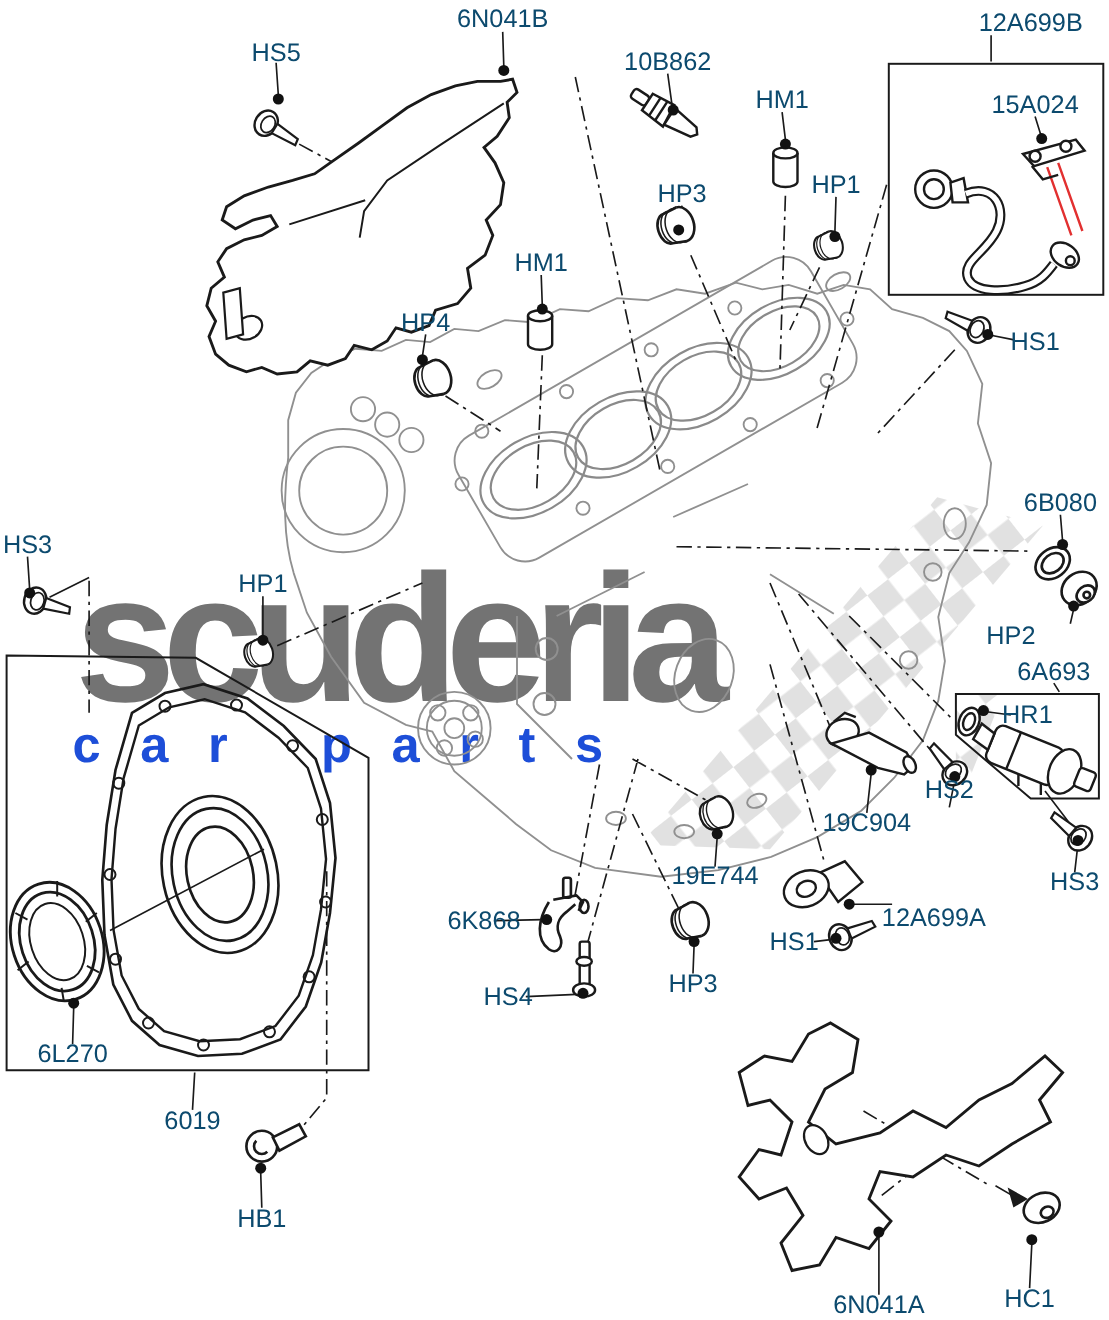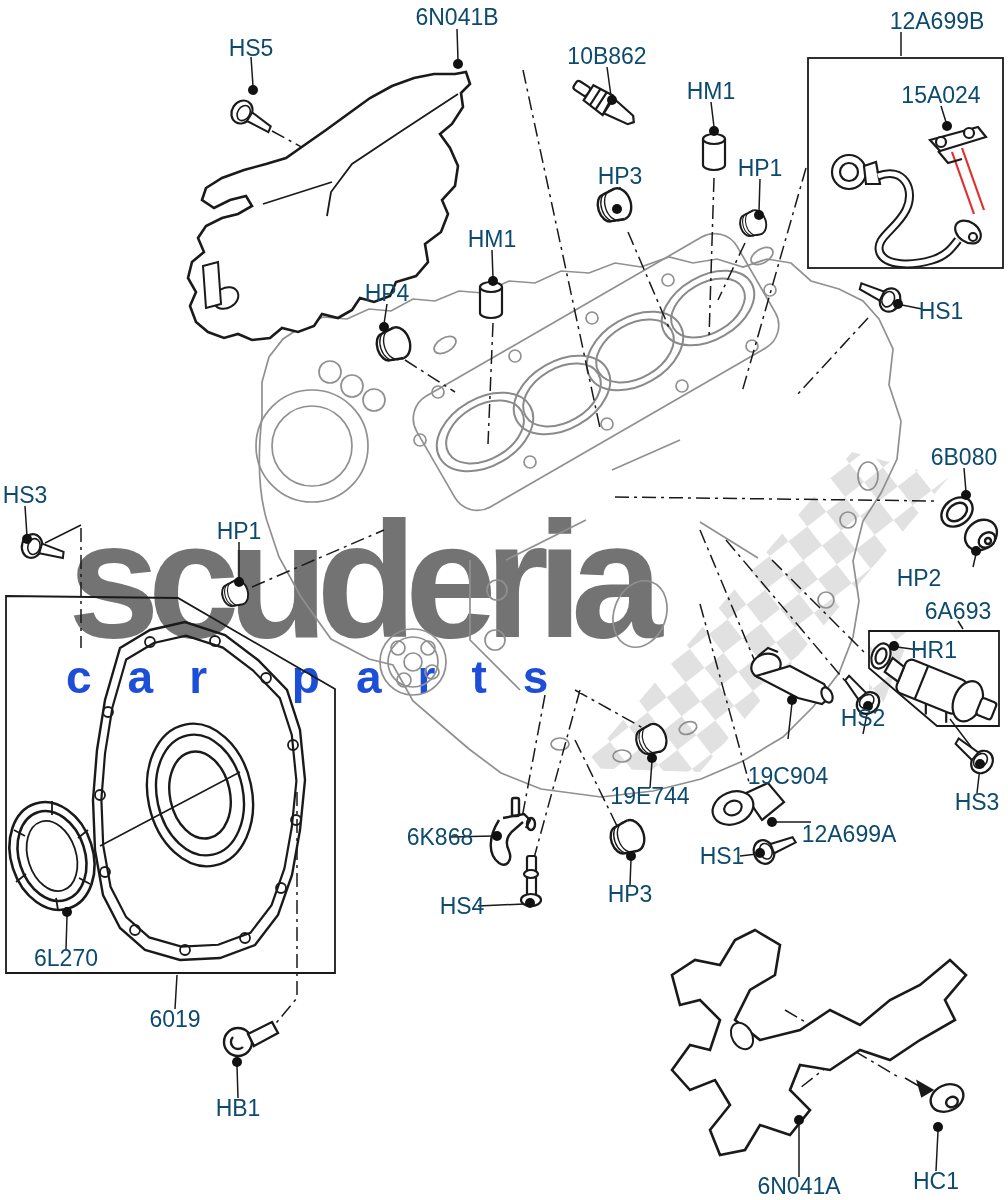--- a/index.html
+++ b/index.html
@@ -366,21 +366,21 @@
   <div class="lbl" style="left:760px;top:168px">HP1</div>
   <div class="lbl" style="left:492px;top:239px">HM1</div>
   <div class="lbl" style="left:387px;top:293px">HP4</div>
   <div class="lbl" style="left:941px;top:311px">HS1</div>
   <div class="lbl" style="left:964px;top:457px">6B080</div>
   <div class="lbl" style="left:919px;top:578px">HP2</div>
   <div class="lbl" style="left:25px;top:495px">HS3</div>
   <div class="lbl" style="left:239px;top:531px">HP1</div>
   <div class="lbl" style="left:958px;top:611px">6A693</div>
   <div class="lbl" style="left:934px;top:650px">HR1</div>
-  <div class="lbl" style="left:788px;top:776px">19C904</div>
+  <div class="lbl" style="left:788px;top:748px">19C904</div>
   <div class="lbl" style="left:863px;top:718px">HS2</div>
   <div class="lbl" style="left:977px;top:802px">HS3</div>
   <div class="lbl" style="left:650px;top:796px">19E744</div>
   <div class="lbl" style="left:849px;top:834px">12A699A</div>
   <div class="lbl" style="left:440px;top:837px">6K868</div>
   <div class="lbl" style="left:722px;top:856px">HS1</div>
   <div class="lbl" style="left:462px;top:906px">HS4</div>
   <div class="lbl" style="left:630px;top:894px">HP3</div>
   <div class="lbl" style="left:66px;top:958px">6L270</div>
   <div class="lbl" style="left:175px;top:1019px">6019</div>

